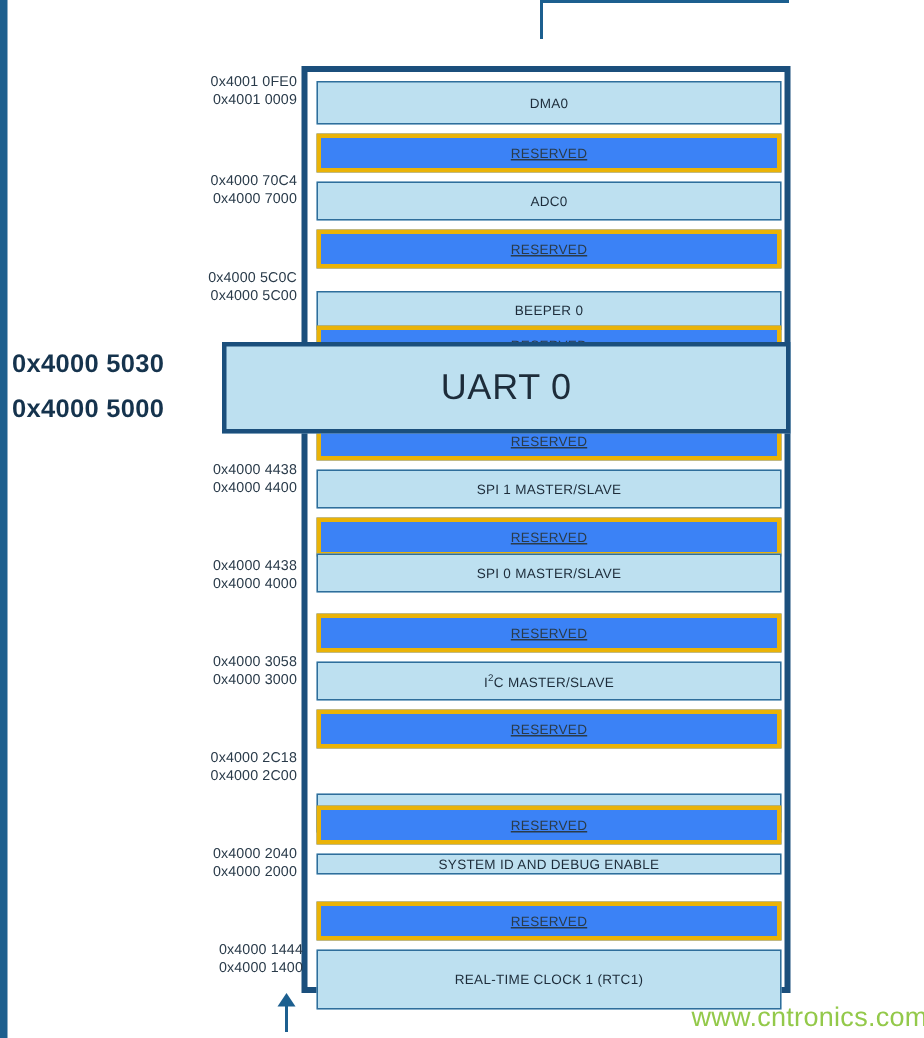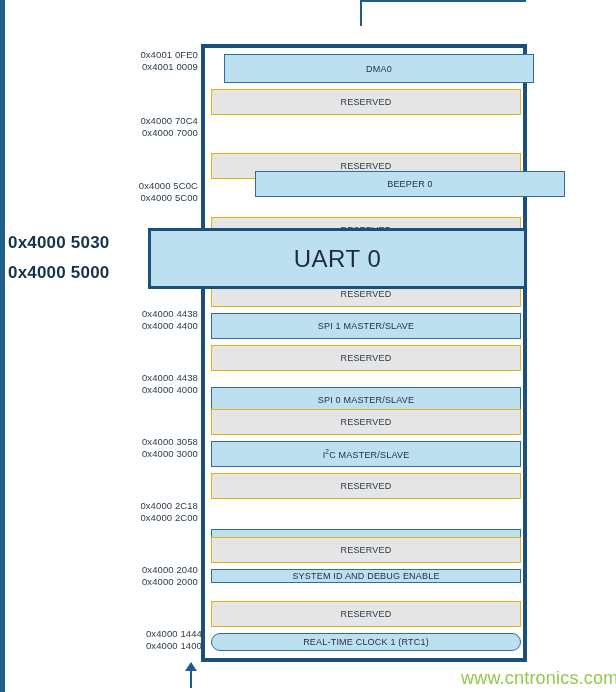--- a/index.html
+++ b/index.html
@@ -72,23 +72,24 @@
     justify-content: center;
     font-size: 9px;
     color: #1d2c3a;
     letter-spacing: .2px;
   }
   .row.block {
     background: #bde0f0;
     border: 1px solid #2f6e9b;
   }
   .row.reserved {
-    background: #e5e5e5;
-    border: 1px solid #eab308;
+    background: #3b82f6;
+    border: 3px solid #eab308;
     color: #2a3b4a;
+    text-decoration: underline;
   }
 
   
   .addr {
     position: absolute;
     text-align: right;
     width: 90px;
     font-size: 9.5px;
     color: #2a3b4a;
     line-height: 12px;
@@ -171,40 +172,41 @@
 
 <div id="left-rule"></div>
 
 <div id="top-connector">
   <div class="horiz"></div>
   <div class="vert"></div>
 </div>
 
 <div id="memmap">
 
-  <div class="row block" style="top:6px;   height:29px;margin-left:13px;">DMA0</div>
+  <div class="row block" style="top:6px;   height:29px;">DMA0</div>
   <div class="row reserved" style="top:41px;  height:26px;">RESERVED</div>
+  <div class="row block" style="top:73px;  height:26px;">ADC0</div>
   <div class="row reserved" style="top:105px; height:26px;">RESERVED</div>
-  <div class="row block" style="top:123px; height:26px;margin-left:44px;">BEEPER 0</div>
+  <div class="row block" style="top:146px; height:26px;">BEEPER 0</div>
   <div class="row reserved" style="top:169px; height:26px;">RESERVED</div>
   <div class="row block" style="top:201px; height:26px;">UART 0</div>
   <div class="row reserved" style="top:233px; height:26px;">RESERVED</div>
   <div class="row block" style="top:265px; height:26px;">SPI 1 MASTER/SLAVE</div>
   <div class="row reserved" style="top:297px; height:26px;">RESERVED</div>
-  <div class="row block" style="top:339px; height:26px;">SPI 0 MASTER/SLAVE</div>
+  <div class="row block" style="top:321px; height:26px;">SPI 0 MASTER/SLAVE</div>
   <div class="row reserved" style="top:361px; height:26px;">RESERVED</div>
   <div class="row block" style="top:393px; height:26px;">
       <span>I<span class="sup">2</span>C MASTER/SLAVE</span>
     </div>
   <div class="row reserved" style="top:425px; height:26px;">RESERVED</div>
   <div class="row block" style="top:481px; height:26px;">WATCHDOG TIMER</div>
   <div class="row reserved" style="top:489px; height:26px;">RESERVED</div>
   <div class="row block" style="top:521px; height:14px;">SYSTEM ID AND DEBUG ENABLE</div>
   <div class="row reserved" style="top:553px; height:26px;">RESERVED</div>
-  <div class="row block" style="top:585px; height:18px;border-radius:13px;">REAL-TIME CLOCK 1 (RTC1)</div>
+  <div class="row block" style="top:585px; height:40px;">REAL-TIME CLOCK 1 (RTC1)</div>
 </div>
 
 <div class="addr" style="left:108px; top:49px;">
   <div>0x4001 0FE0</div>
   <div>0x4001 0009</div>
 </div>
 <div class="addr" style="left:108px; top:115px;">
   <div>0x4000 70C4</div>
   <div>0x4000 7000</div>
 </div>

